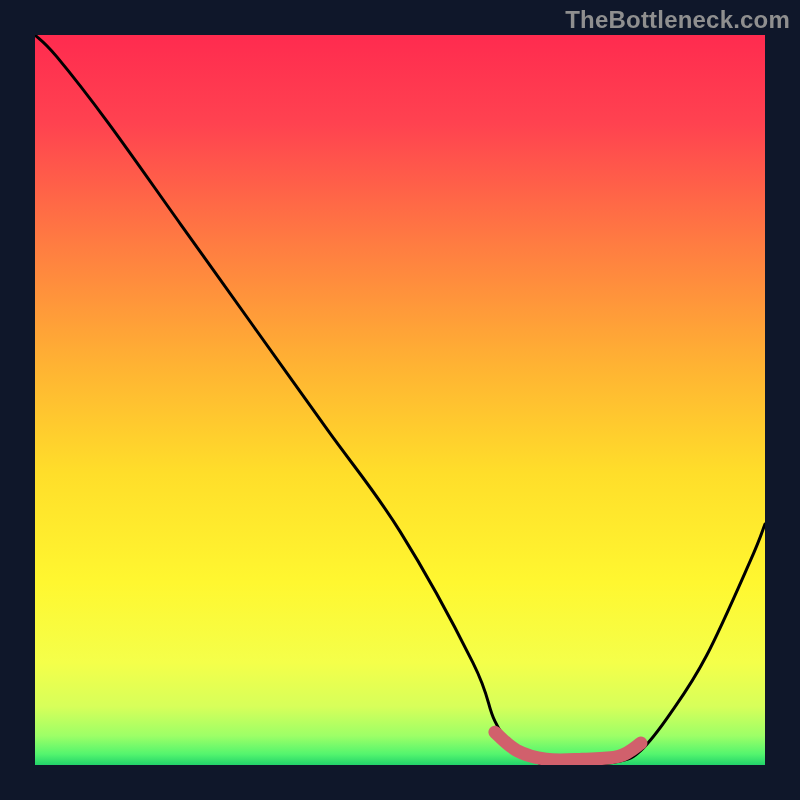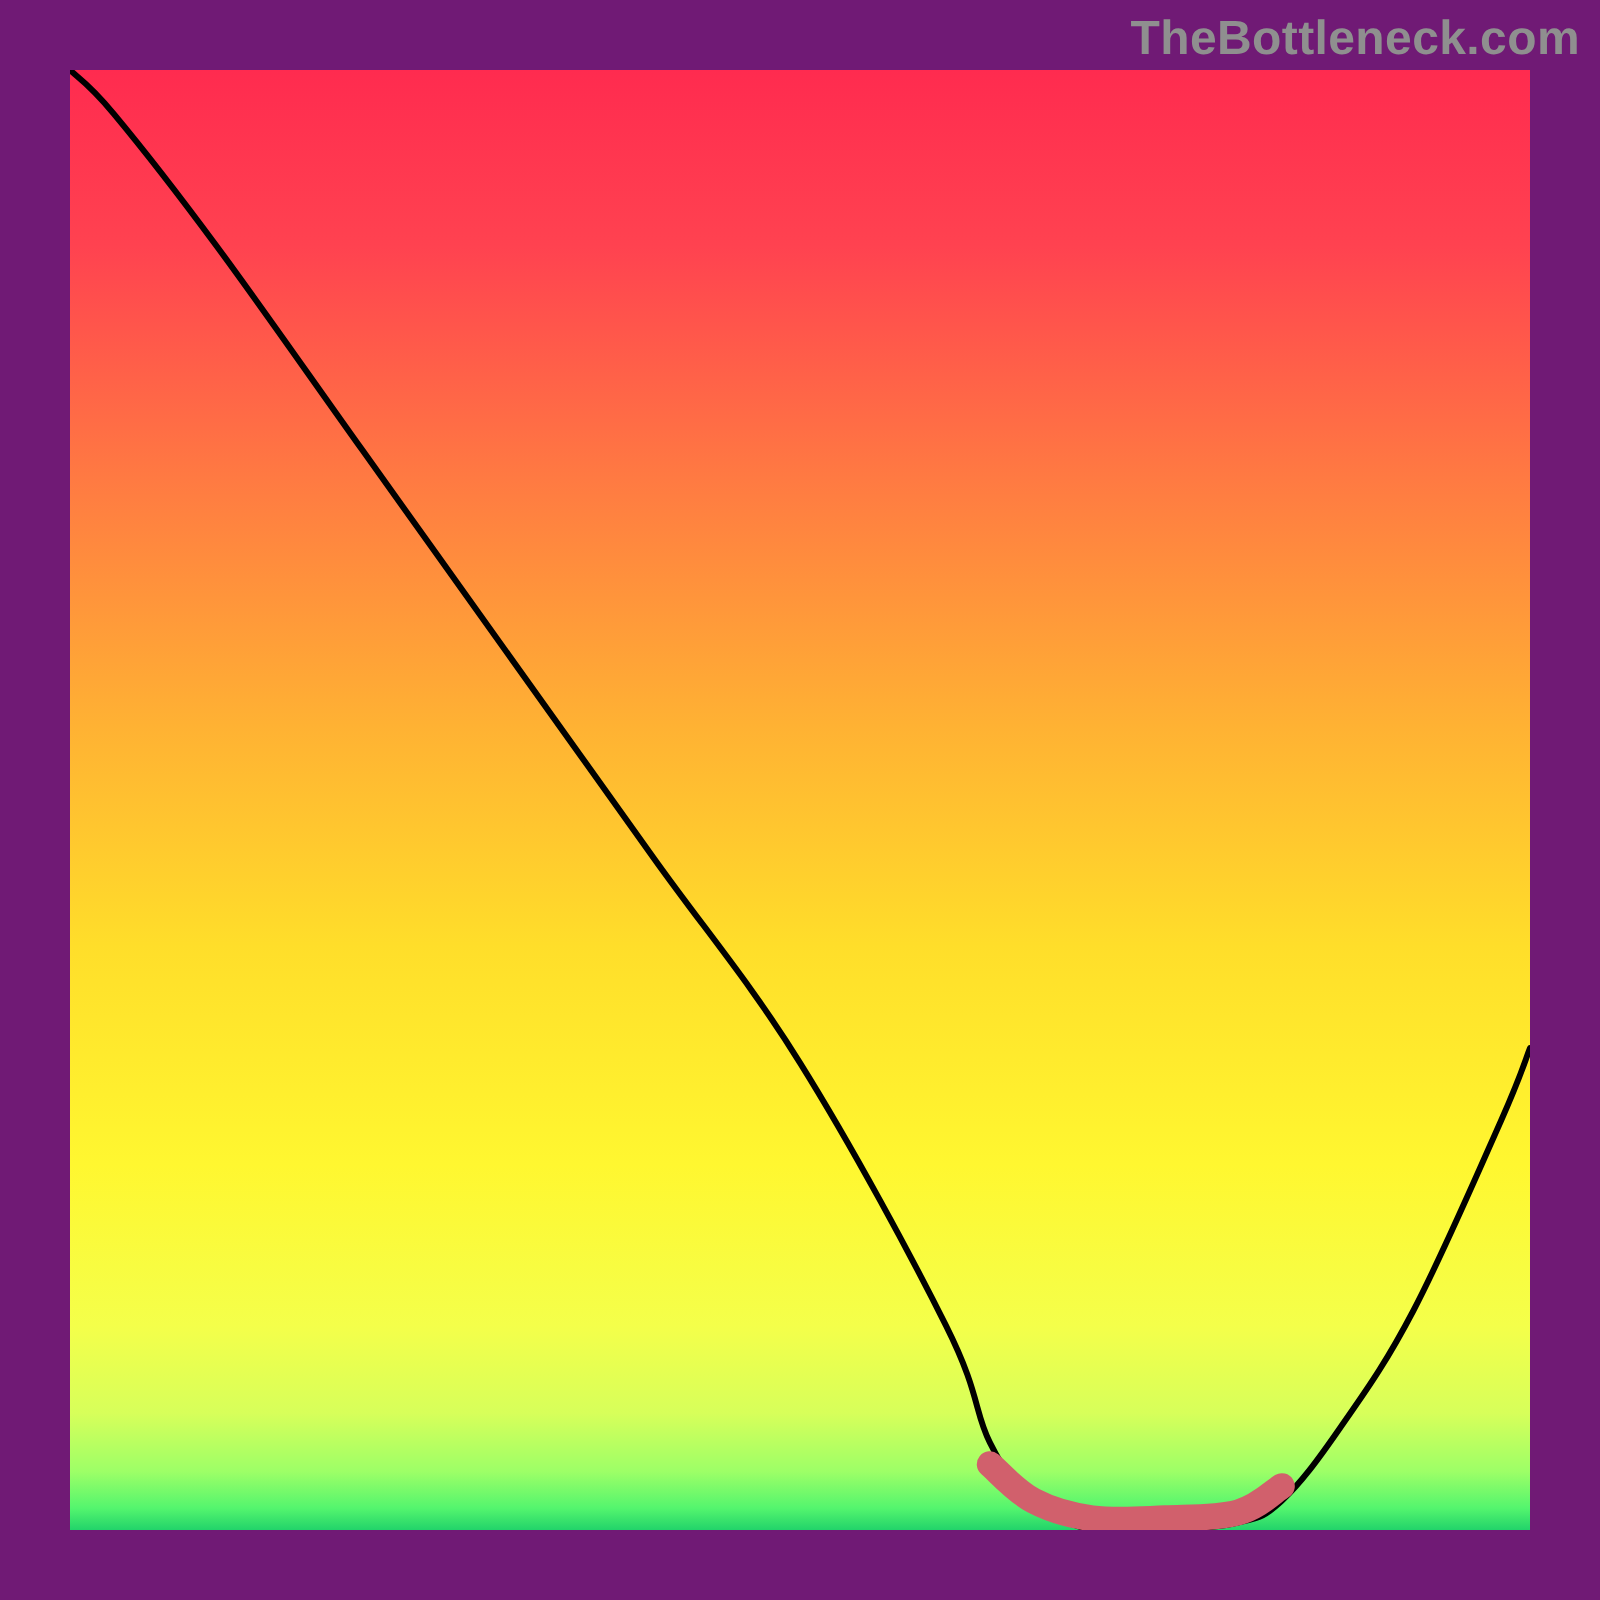--- a/index.html
+++ b/index.html
@@ -9,21 +9,21 @@
     height: 800px;
     background: #000;
     overflow: hidden;
   }
   .frame {
     position: absolute;
     left: 0;
     top: 0;
     width: 800px;
     height: 800px;
-    background: #701a75;
+    background: #0f172a;
   }
   .plot {
     position: absolute;
     left: 35px;
     top: 35px;
     width: 730px;
     height: 730px;
     overflow: hidden;
   }
   .watermark {

